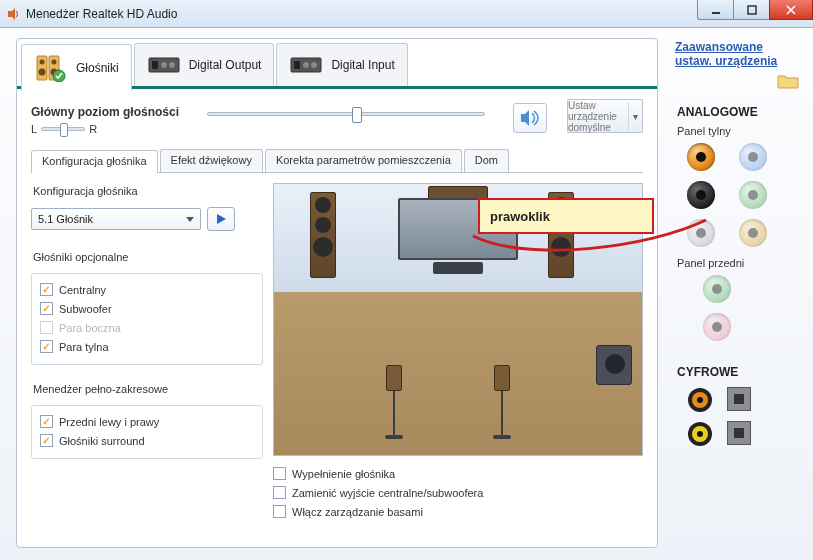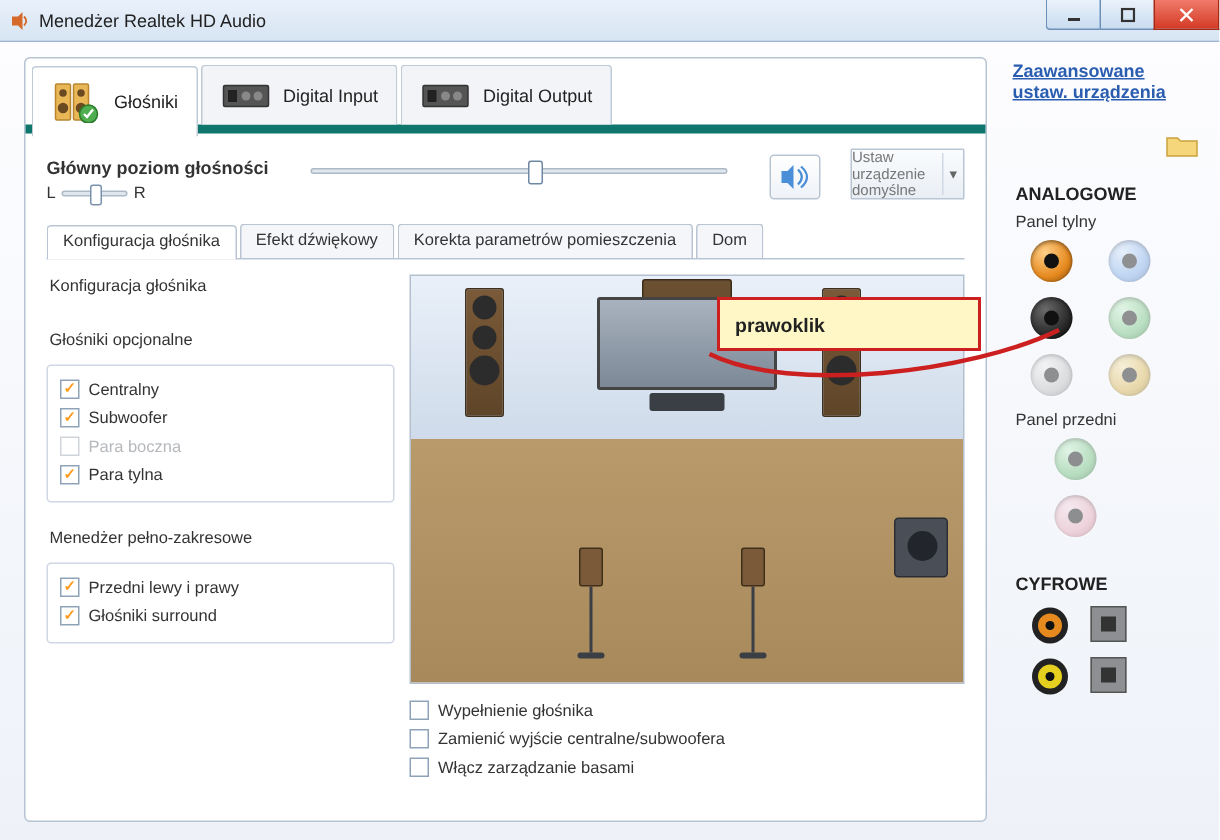--- a/index.html
+++ b/index.html
@@ -28,21 +28,21 @@
 
   
   .shell { position: relative; width: 813px; height: 532px; background: linear-gradient(#fdfdff,#eef2f8); }
 
   .main-panel {
     position: absolute; left: 16px; top: 10px; width: 642px; height: 510px;
     border: 1px solid #b6c3d3; border-radius: 4px; background: #fff;
   }
 
   
-  .outer-tabs { display: flex; height: 50px; padding: 4px 4px 0 4px; gap: 0; border-bottom: 6px solid #0f766e; }
+  .outer-tabs { display: flex; height: 50px; padding: 4px 4px 0 4px; gap: 0; border-bottom: 3px solid #0f766e; }
   .otab {
     display: flex; align-items: center; gap: 8px;
     padding: 4px 12px; font-size: 12px; color: #222;
     border: 1px solid #c0cbd8; border-bottom: none; background: #f2f4f7;
     border-top-left-radius: 3px; border-top-right-radius: 3px;
     margin-right: 2px;
   }
   .otab.active { background: #fff; font-weight: 400; position: relative; top: 1px; height: 47px; }
   .otab .ic { width: 34px; height: 30px; display:flex; align-items:center; justify-content:center; }
 
@@ -116,21 +116,21 @@
   .rear-stand .foot{width:18px;height:4px;background:#3a3f46;margin:0 auto;border-radius:2px;}
 
   .below-checks { margin-top:8px; }
   .below-checks .chk .box { color:#333; font-weight:normal; }
 
   
   .side-panel {
     position:absolute; right:10px; top:12px; width:128px; height:508px;
     display:flex; flex-direction:column; align-items:flex-start;
   }
-  .adv-link { color:#2a5db0; font-size:12px; font-weight:700; text-align:left; text-decoration:underline; line-height:1.2; margin-bottom:20px; cursor:pointer;}
+  .adv-link { color:#2a5db0; font-size:12px; font-weight:700; text-align:left; text-decoration:underline; line-height:1.2; margin-bottom:4px; cursor:pointer;}
   .folder-icon{ align-self:flex-end; margin: 0 4px 6px 0;}
   .sec-title { font-size:12px; font-weight:700; color:#222; margin:6px 0 4px 2px;}
   .sub-title { font-size:11px; color:#333; margin:2px 0 6px 2px;}
   .jack-grid { display:grid; grid-template-columns: 34px 34px; gap:10px 18px; margin-left:12px; margin-bottom:8px;}
   .jack { width:28px;height:28px;border-radius:50%; display:flex;align-items:center;justify-content:center; box-shadow: inset 0 1px 3px rgba(0,0,0,.5), 0 1px 1px rgba(255,255,255,.6);}
   .jack .hole{width:10px;height:10px;border-radius:50%;background:#111;}
   .jack.faded{opacity:.45;}
   .digital-row { display:flex; gap:14px; margin-left:12px; margin-top:4px;}
   .opt { width:26px;height:26px;border-radius:50%; display:flex;align-items:center;justify-content:center;}
   .toslink { width:24px;height:24px;background:#8d8f93;border:1px solid #555; display:flex;align-items:center;justify-content:center;}
@@ -199,32 +199,32 @@
       </div>
       <div class="otab">
         <span class="ic">
           <svg width="32" height="22" viewBox="0 0 32 22">
               <rect x="1" y="4" width="30" height="14" rx="1" fill="#555" stroke="#333"></rect>
               <rect x="4" y="7" width="6" height="8" fill="#222"></rect>
               <circle cx="16" cy="11" r="3" fill="#888"></circle>
               <circle cx="24" cy="11" r="3" fill="#888"></circle>
             </svg>
         </span>
-        <span>Digital Input</span>
+        <span>Digital Output</span>
       </div>
       <div class="otab">
         <span class="ic">
           <svg width="32" height="22" viewBox="0 0 32 22">
               <rect x="1" y="4" width="30" height="14" rx="1" fill="#555" stroke="#333"></rect>
               <rect x="4" y="7" width="6" height="8" fill="#222"></rect>
               <circle cx="16" cy="11" r="3" fill="#888"></circle>
               <circle cx="24" cy="11" r="3" fill="#888"></circle>
             </svg>
         </span>
-        <span>Digital Output</span>
+        <span>Digital Input</span>
       </div>
     </div>
 
     <div class="vol-row">
       <div class="vol-left">
         <div class="vol-title">Główny poziom głośności</div>
         <div class="balance-box">
           <span>L</span>
           <div class="mini-track">
               <div class="mini-thumb"></div>
@@ -254,20 +254,30 @@
     <div class="inner-tabs">
       <div class="itab active">Konfiguracja głośnika</div>
       <div class="itab">Efekt dźwiękowy</div>
       <div class="itab">Korekta parametrów pomieszczenia</div>
       <div class="itab">Dom</div>
     </div>
 
     <div class="body-area">
       <div class="left-col">
         <div class="section-label">Konfiguracja głośnika</div>
+        <div class="row">
+          <div class="combo">
+            <span>5.1 Głośnik</span>
+          </div>
+          <div class="play-btn">
+            <svg width="14" height="14" viewBox="0 0 14 14">
+                <path d="M3 2 L12 7 L3 12 Z" fill="#2a66c8"></path>
+              </svg>
+          </div>
+        </div>
 
         <div style="height:6px"></div>
         <div class="section-label">Głośniki opcjonalne</div>
         <div class="group">
           <div class="chk">
               <span class="box">✓</span>
               <span>Centralny</span>
             </div>
           <div class="chk">
               <span class="box">✓</span>

